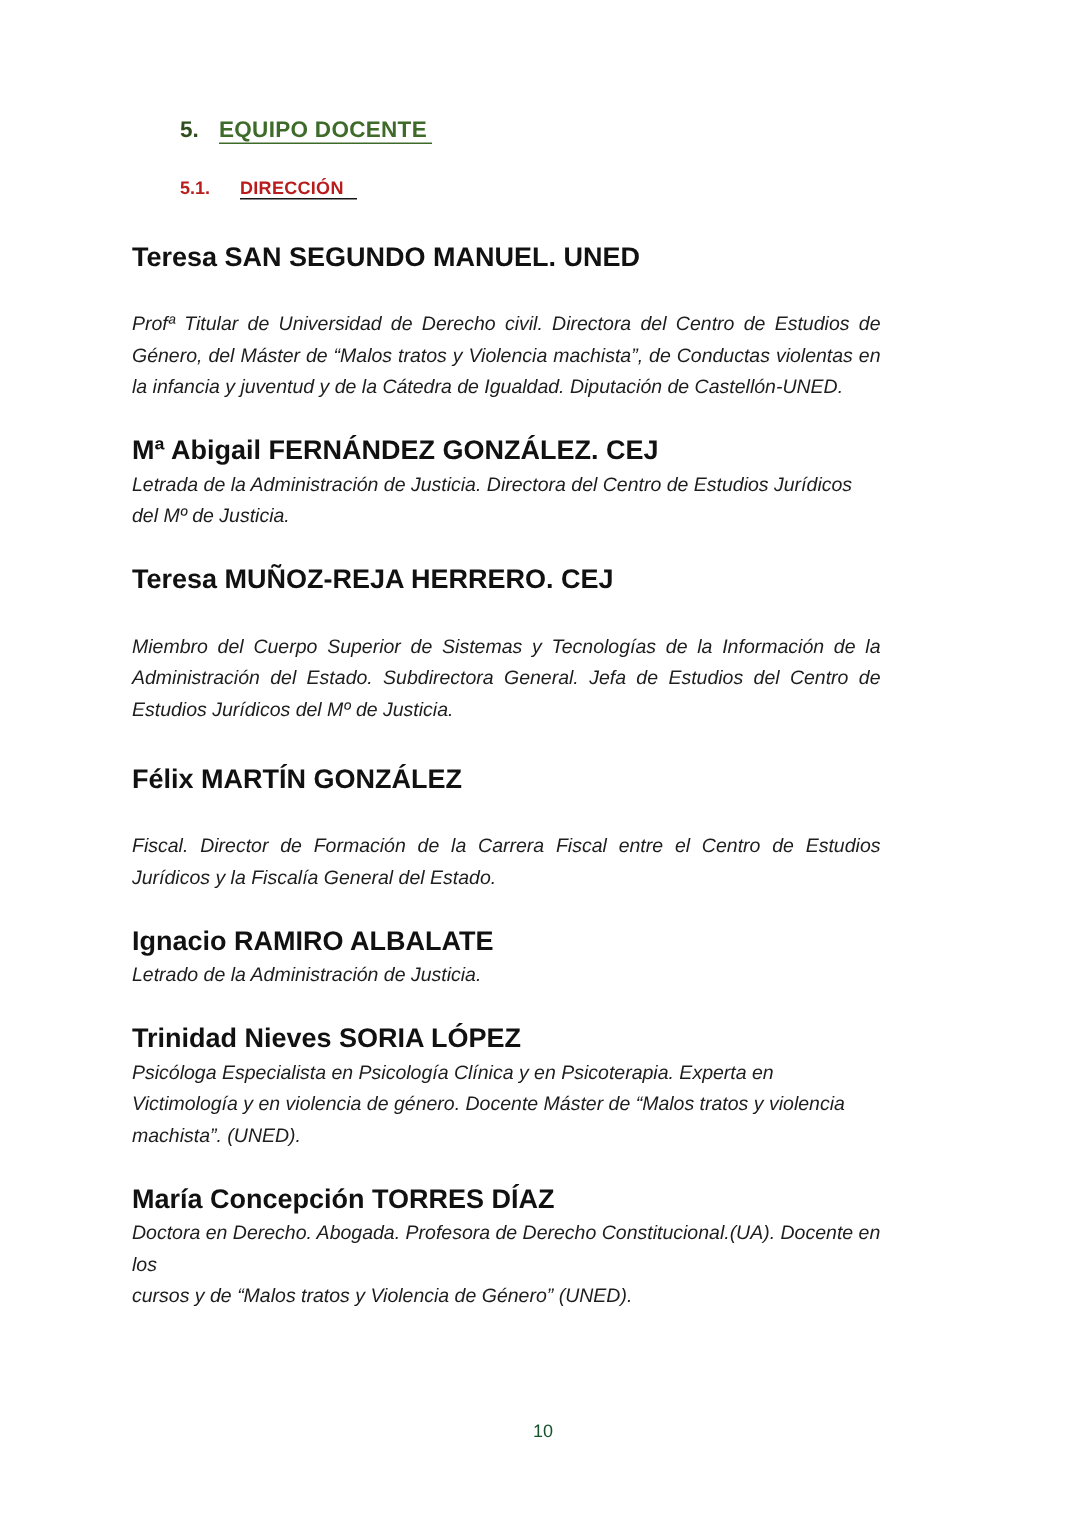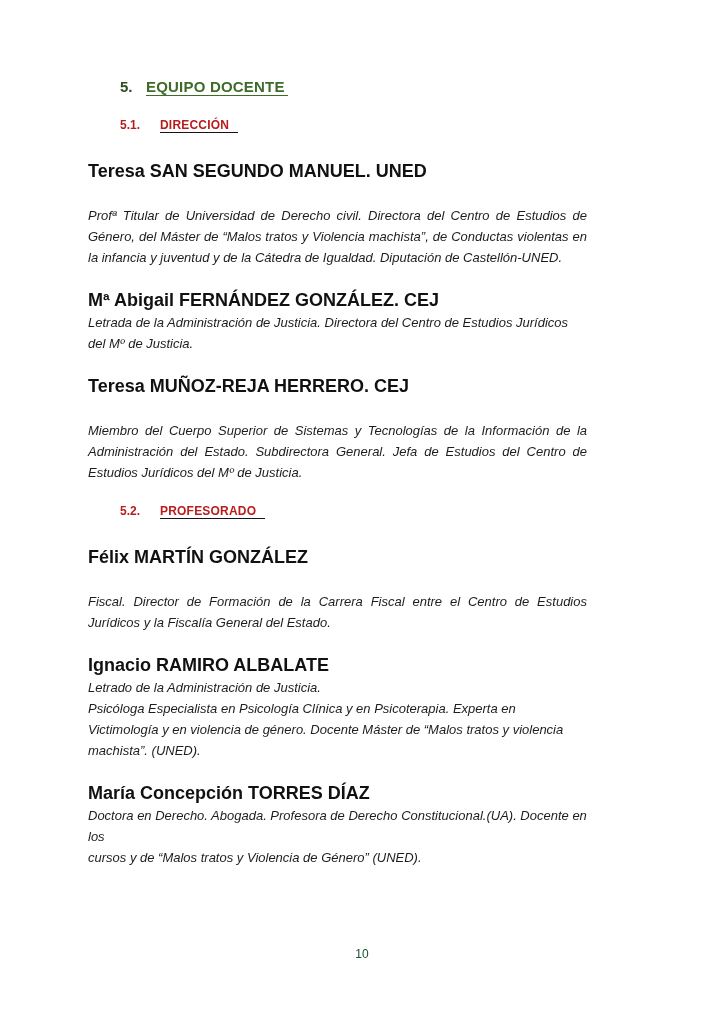--- a/index.html
+++ b/index.html
@@ -107,35 +107,33 @@
   <div>
     <p class="entry-name">Mª Abigail FERNÁNDEZ GONZÁLEZ. CEJ</p>
     <p class="entry-desc">Letrada de la Administración de Justicia. Directora del Centro de Estudios Jurídicos del Mº de Justicia.</p>
   </div>
 
   <div>
     <p class="entry-name">Teresa MUÑOZ-REJA HERRERO. CEJ</p>
     <p class="entry-desc justify">Miembro del Cuerpo Superior de Sistemas y Tecnologías de la Información de la Administración del Estado. Subdirectora General. Jefa de Estudios del Centro de Estudios Jurídicos del Mº de Justicia.</p>
   </div>
 
-  <div class="h2">
-    <span class="num">5.2.</span><span class="label">PROFESORADO</span>
-  </div>
 
   <div>
     <p class="entry-name gap-lg">Félix MARTÍN GONZÁLEZ</p>
     <p class="entry-desc justify">Fiscal. Director de Formación de la Carrera Fiscal entre el Centro de Estudios Jurídicos y la Fiscalía General del Estado.</p>
   </div>
 
   <div>
     <p class="entry-name">Ignacio RAMIRO ALBALATE</p>
     <p class="entry-desc">Letrado de la Administración de Justicia.</p>
   </div>
 
   <div>
+    <p class="entry-name">Trinidad Nieves SORIA LÓPEZ</p>
     <p class="entry-desc prelines">Psicóloga Especialista en Psicología Clínica y en Psicoterapia. Experta en
 Victimología y en violencia de género. Docente Máster de “Malos tratos y violencia
 machista”. (UNED).</p>
   </div>
 
   <div>
     <p class="entry-name">María Concepción TORRES DÍAZ</p>
     <p class="entry-desc prelines">Doctora en Derecho. Abogada. Profesora de Derecho Constitucional.(UA). Docente en los
 cursos y de “Malos tratos y Violencia de Género” (UNED).</p>
   </div>

